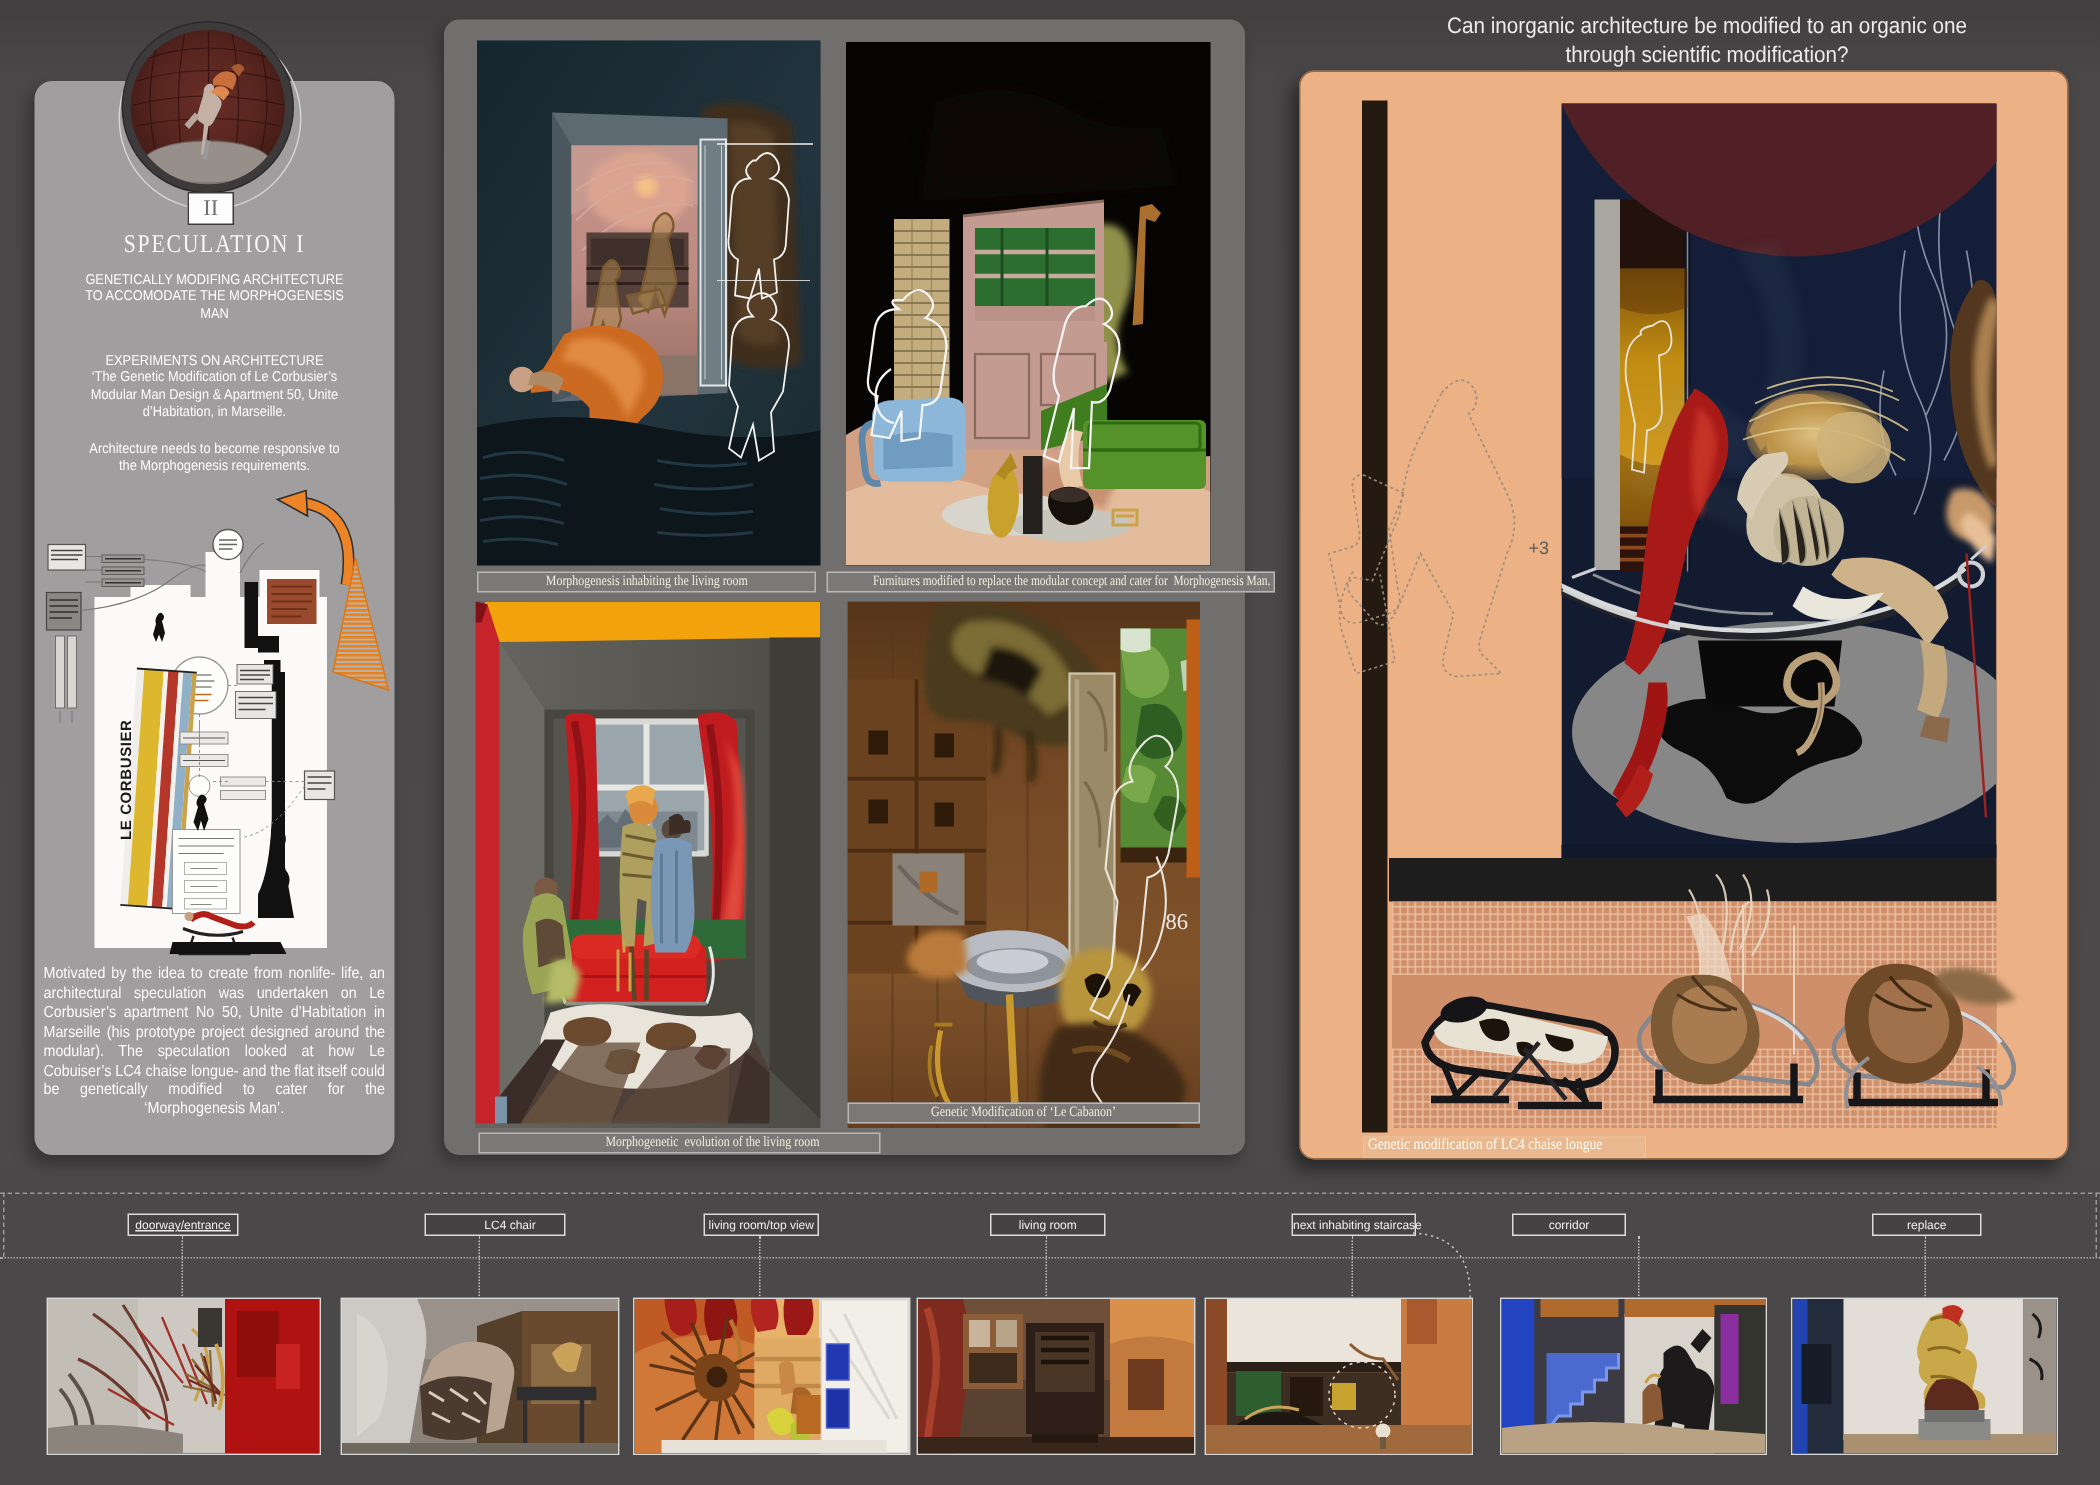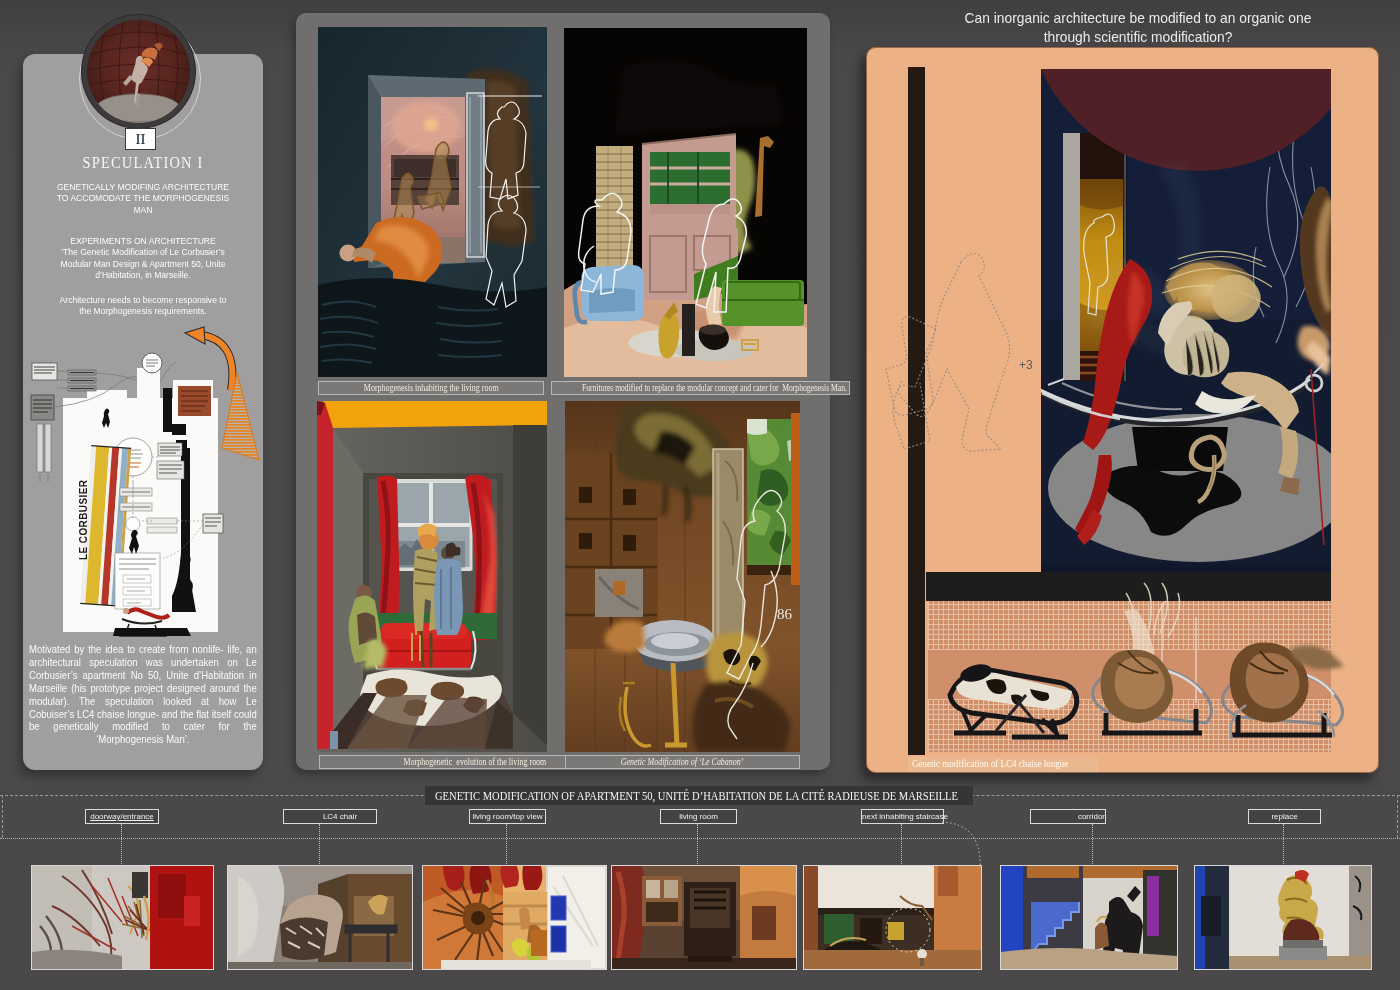--- a/index.html
+++ b/index.html
@@ -10,21 +10,21 @@
 
 #leftpanel{left:23px;top:54px;width:240px;height:716px;background:#a09e9e;border-radius:12px;
  box-shadow:-4px 6px 10px rgba(0,0,0,0.30);}
 #lp-ring{left:56px;top:-36px;width:120px;height:120px;border:1px solid #d4d2d2;border-radius:50%;}
 #lp-circle{left:59px;top:-39px;width:113px;height:113px;border-radius:50%;background:#3c3a3a;
  box-shadow:0 0 0 1px #2c2a2a;}
 #lp-circle-in{left:5px;top:5px;width:103px;height:103px;border-radius:50%;
  background:radial-gradient(ellipse 70% 40% at 50% 92%,#9c948a 0%,#8a8278 22%,rgba(90,50,42,0) 56%),
   radial-gradient(circle at 50% 45%,#6a2e28 0%,#58251f 45%,#431c17 75%,#351613 100%);overflow:hidden;}
 #lp2box{left:102px;top:74px;width:29px;height:20px;background:#fdfdfd;border:1.5px solid #3a3a3a;
- font-family:"Liberation Serif",serif;font-size:15px;color:#0f172a;text-align:center;line-height:20px;}
+ font-family:"Liberation Serif",serif;font-size:15px;color:#737373;text-align:center;line-height:20px;}
 .lp-h1{left:0;top:99px;width:100%;text-align:center;font-family:"Liberation Serif",serif;
  font-size:17px;letter-spacing:1.4px;color:#f6f6f6;transform:scaleX(0.85);}
 .lp-p{left:-3px;width:246px;text-align:center;color:#fdfdfd;font-size:9.5px;line-height:11.3px;
  transform:scaleX(0.9);}
 #lp-par{left:6px;top:589px;width:253px;text-align:justify;color:#fbfbfb;font-size:10.6px;line-height:12.9px;
  transform:scaleX(0.9);transform-origin:0 0;}
 
 #midpanel{left:296px;top:13px;width:534px;height:757px;background:#716f6d;border-radius:10px;
  box-shadow:-3px 5px 9px rgba(0,0,0,0.28);}
 .cap{position:absolute;height:12px;border:1px solid #b9b7b5;background:#7b7977;color:#f2ecdf;
@@ -478,21 +478,21 @@
         <path d="M196,96 q10,-12 18,-2 q6,8 -2,16 q10,8 8,24 l-6,34 q-4,14 -14,16 l-4,40 q-2,20 -10,30 l-12,24 -12,-6 14,-28 4,-44 -8,-22 4,-40 q2,-16 14,-18 q-6,-10 6,-24z"></path>
         <path d="M206,170 q10,24 4,48 q-4,18 -14,28"></path>
         <path d="M188,262 q-6,24 -18,40 q-10,12 -6,24 l8,12"></path>
       </g>
       <text x="212" y="218" font-family="Liberation Serif" font-size="15" fill="#ece9e2">86</text>
     </svg>
     </div>
     <div class="cap" style="left:22px;top:368px;width:224px;"><span>Morphogenesis inhabiting the living room</span></div>
     <div class="cap" style="left:255px;top:368px;width:269px;padding-left:28px;"><span style="transform:scaleX(0.8);transform-origin:0 50%;margin-left:2px;">Furnitures modified to replace the modular concept and cater for&nbsp; Morphogenesis Man.</span></div>
     <div class="cap" style="left:23px;top:742px;width:222px;padding-left:44px;"><span>Morphogenetic&nbsp; evolution of the living room</span></div>
-    <div class="cap" style="left:269px;top:742px;width:233px;font-style:italic;"><span>Genetic Modification of ‘Le Cabanon’</span></div>
+    <div class="cap" style="left:269px;top:722px;width:233px;"><span>Genetic Modification of ‘Le Cabanon’</span></div>
   </div>
 
   <div class="abs" id="rtitle">Can inorganic architecture be modified to an organic one<br>through scientific modification?</div>
   <div class="abs" id="peach">
   <svg width="513" height="726" viewBox="0 0 513 726">
     <defs>
       <clipPath id="navyclip">
             <rect x="175" y="22" width="290" height="503"></rect>
           </clipPath>
       <pattern id="hatchT" width="5" height="5" patternUnits="userSpaceOnUse">
@@ -658,28 +658,27 @@
 
     <rect x="43" y="711" width="188" height="14" fill="#e8c49e" opacity="0.35" stroke="#efe0d0" stroke-width="0.7"></rect>
   </svg>
   <div class="abs" style="left:46px;top:711px;width:190px;font-family:'Liberation Serif',serif;font-size:10.5px;color:#fdfbf4;white-space:nowrap;"><span style="display:inline-block;transform:scaleX(0.86);transform-origin:0 50%;">Genetic modification of LC4 chaise longue</span></div>
   </div>
 
   <div class="abs" id="dash1"></div>
   <div class="abs" id="dash2"></div>
   <div class="abs" id="dashl"></div>
   <div class="abs" id="dashr"></div>
-  <div class="abs" id="btitle"><span>GENETIC MODIFICATION OF APARTMENT 50, UNITÉ D’HABITATION DE LA CITÉ RADIEUSE DE MARSEILLE</span></div>
 
   <div class="lbl" style="left:85px;width:72px;text-decoration:underline;">doorway/entrance</div>
   <div class="lbl" style="left:283px;width:72px;padding-left:20px;">LC4 chair</div>
   <div class="lbl" style="left:469px;width:75px;">living room/top view</div>
   <div class="lbl" style="left:660px;width:75px;">living room</div>
   <div class="lbl" style="left:861px;width:81px;">next inhabiting staircase</div>
-  <div class="lbl" style="left:1030px;width:74px;text-align:right;">corridor</div>
+  <div class="lbl" style="left:1008px;width:74px;">corridor</div>
   <div class="lbl" style="left:1248px;width:71px;">replace</div>
 
   <div class="conn" style="left:121px;top:824px;height:42px;"></div>
   <div class="conn" style="left:319px;top:824px;height:42px;"></div>
   <div class="conn" style="left:506px;top:824px;height:42px;"></div>
   <div class="conn" style="left:697px;top:824px;height:42px;"></div>
   <div class="conn" style="left:901px;top:824px;height:42px;"></div>
   <div class="conn" style="left:1092px;top:824px;height:42px;"></div>
   <div class="conn" style="left:1283px;top:824px;height:42px;"></div>
 

